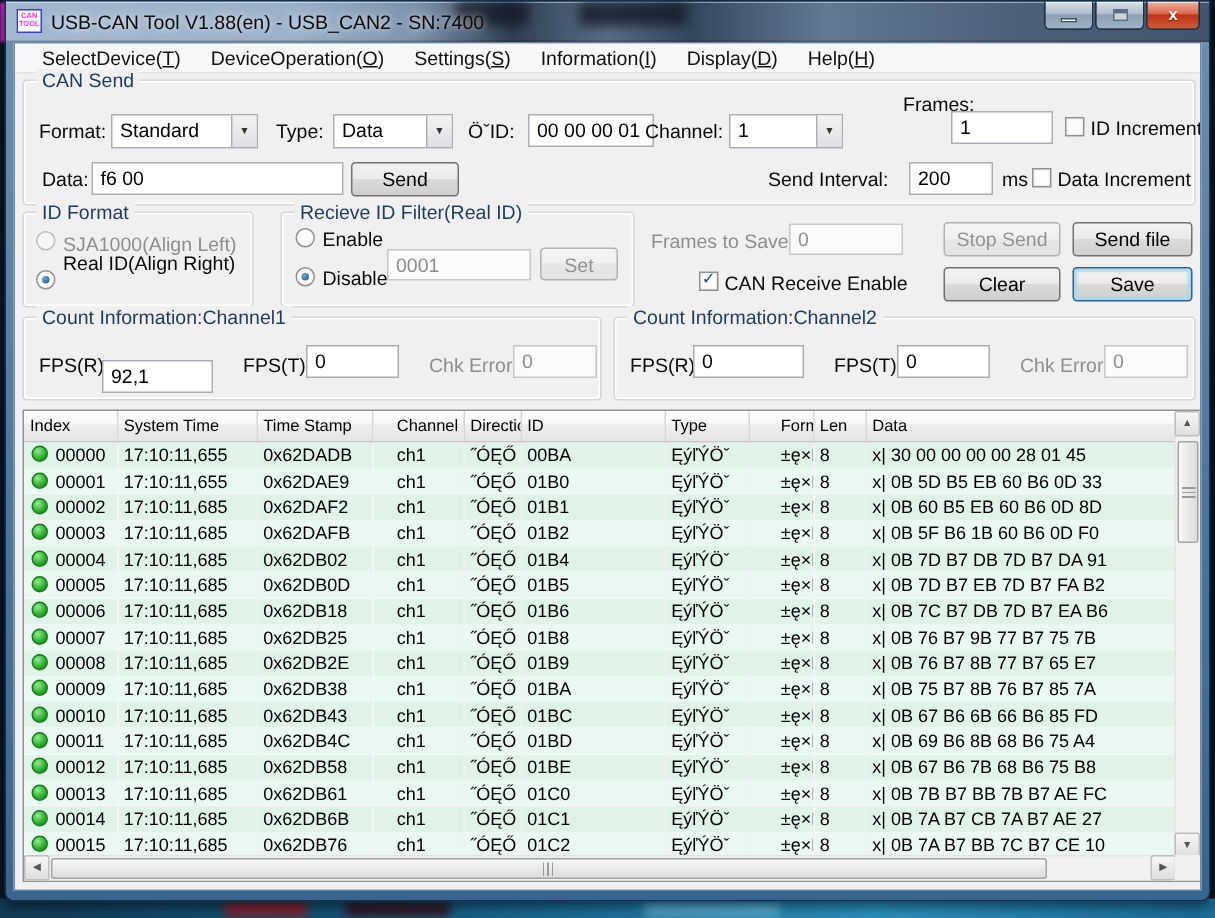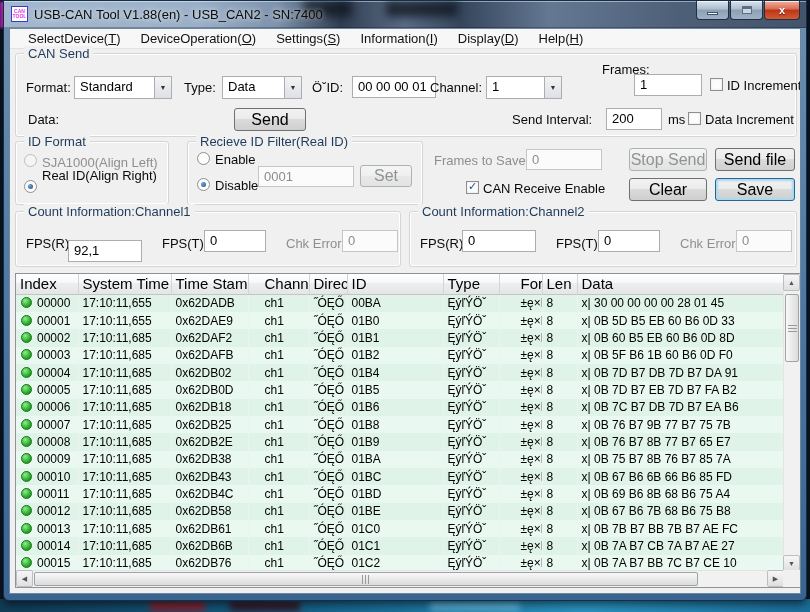--- a/index.html
+++ b/index.html
@@ -65,40 +65,40 @@
   .tbox.disabled { background:#FBFBFB; border-color:#C6C6C6; color:#8C8C8C; }
 
   .combo { position:absolute; height:23px; background:#FFF; border:1px solid #ABADB3; display:flex; }
   .combo .val { flex:1; font-size:13px; padding:2px 5px; white-space:nowrap; overflow:hidden; }
   .combo .arrowbox { width:17px; border-left:1px solid #ABADB3;
     background:linear-gradient(#F3F3F3,#DDE0E5); display:flex; align-items:center; justify-content:center; }
   .combo .arrowbox span { font-size:7px; color:#333; }
 
   .btn { position:absolute; height:23px; border:1px solid #707070; border-radius:3px;
     background:linear-gradient(#F2F2F2,#EBEBEB 48%,#DBDBDB 48%,#CFCFCF);
-    font-size:16px; color:#000; display:flex; align-items:center; justify-content:center; }
+    font-size:13px; color:#000; display:flex; align-items:center; justify-content:center; }
   .btn.disabled { border-color:#ADB2B5; color:#8F9396; background:linear-gradient(#F5F5F5,#EFEFEF 48%,#E8E8E8 48%,#E3E3E3); }
   .btn.focused { border-color:#2C628B; box-shadow:inset 0 0 2px 2px #A8D8F0; }
 
   .check { position:absolute; width:13px; height:13px; background:#FDFDFD; border:1px solid #8E8F8F;
     box-shadow:inset 0 0 2px #D8D8D8; display:flex; align-items:center; justify-content:center; }
   .check .mark { font-size:11px; line-height:11px; color:#1D4E89; font-weight:bold; margin-top:-2px; }
 
   .radio { position:absolute; width:13px; height:13px; border-radius:50%; background:#FDFDFD;
     border:1px solid #8E8F8F; display:flex; align-items:center; justify-content:center; }
   .radio.checked::after { content:""; width:5px; height:5px; border-radius:50%;
     background:radial-gradient(circle at 35% 35%, #6FA6DE, #1E4E79); }
   .radio.disabled { border-color:#BDBDBD; background:#F5F5F5; }
 
   
   .tablewrap { position:absolute; left:5px; top:244px; width:786px; height:315px;
     border:1px solid #8E9299; background:#FFF; }
   table.frametable { position:absolute; left:0; top:0; width:768px; height:298px;
     border-collapse:collapse; table-layout:fixed; }
-  .frametable th { height:20px; font-size:15px; font-weight:normal; text-align:left; padding:0 0 0 4px;
+  .frametable th { height:20px; font-size:11px; font-weight:normal; text-align:left; padding:0 0 0 4px;
     background:linear-gradient(#FFFFFF,#F6F7F9 45%,#EDEEF0 45%,#E4E5E7);
     border-right:1px solid #D5D5D5; border-bottom:1px solid #C5C5C5; color:#000;
     overflow:hidden; white-space:nowrap; }
   .frametable td { font-size:12px; color:#000; padding:0 0 0 4px; white-space:nowrap; overflow:hidden;
     border-right:1px solid rgba(150,190,170,.18); }
   .frametable tbody tr:nth-child(odd)  td { background:#DFF3E8; }
   .frametable tbody tr:nth-child(even) td { background:#E9F8F0; }
   .frametable th:nth-child(1), .frametable td:nth-child(1) { width:62px; }
   .frametable th:nth-child(2), .frametable td:nth-child(2) { width:93px; }
   .frametable th:nth-child(3), .frametable td:nth-child(3) { width:77px; }
@@ -197,20 +197,21 @@
             <span>▼</span>
           </span>
       </div>
 
       <div class="lbl" style="left:570px; top:8px;margin-left:16px;">Frames:</div>
       <div class="tbox" style="left:618px; top:20px; width:68px;">1</div>
       <div class="check" style="left:694px; top:24px;"></div>
       <div class="lbl" style="left:711px; top:24px;">ID Increment</div>
 
       <div class="lbl" style="left:12px; top:58px;text-align:right;">Data:</div>
+      <div class="tbox" style="left:45px; top:54px; width:168px;">f6 00</div>
       <div class="btn" style="left:218px; top:54px; width:72px;">Send</div>
 
       <div class="lbl" style="left:496px; top:58px;">Send Interval:</div>
       <div class="tbox" style="left:590px; top:54px; width:56px;">200</div>
       <div class="lbl" style="left:652px; top:58px;">ms</div>
       <div class="check" style="left:672px; top:58px;"></div>
       <div class="lbl" style="left:689px; top:58px;">Data Increment</div>
     </div>
 
     <div class="group" style="left:5px; top:112px; width:154px; height:64px;">

